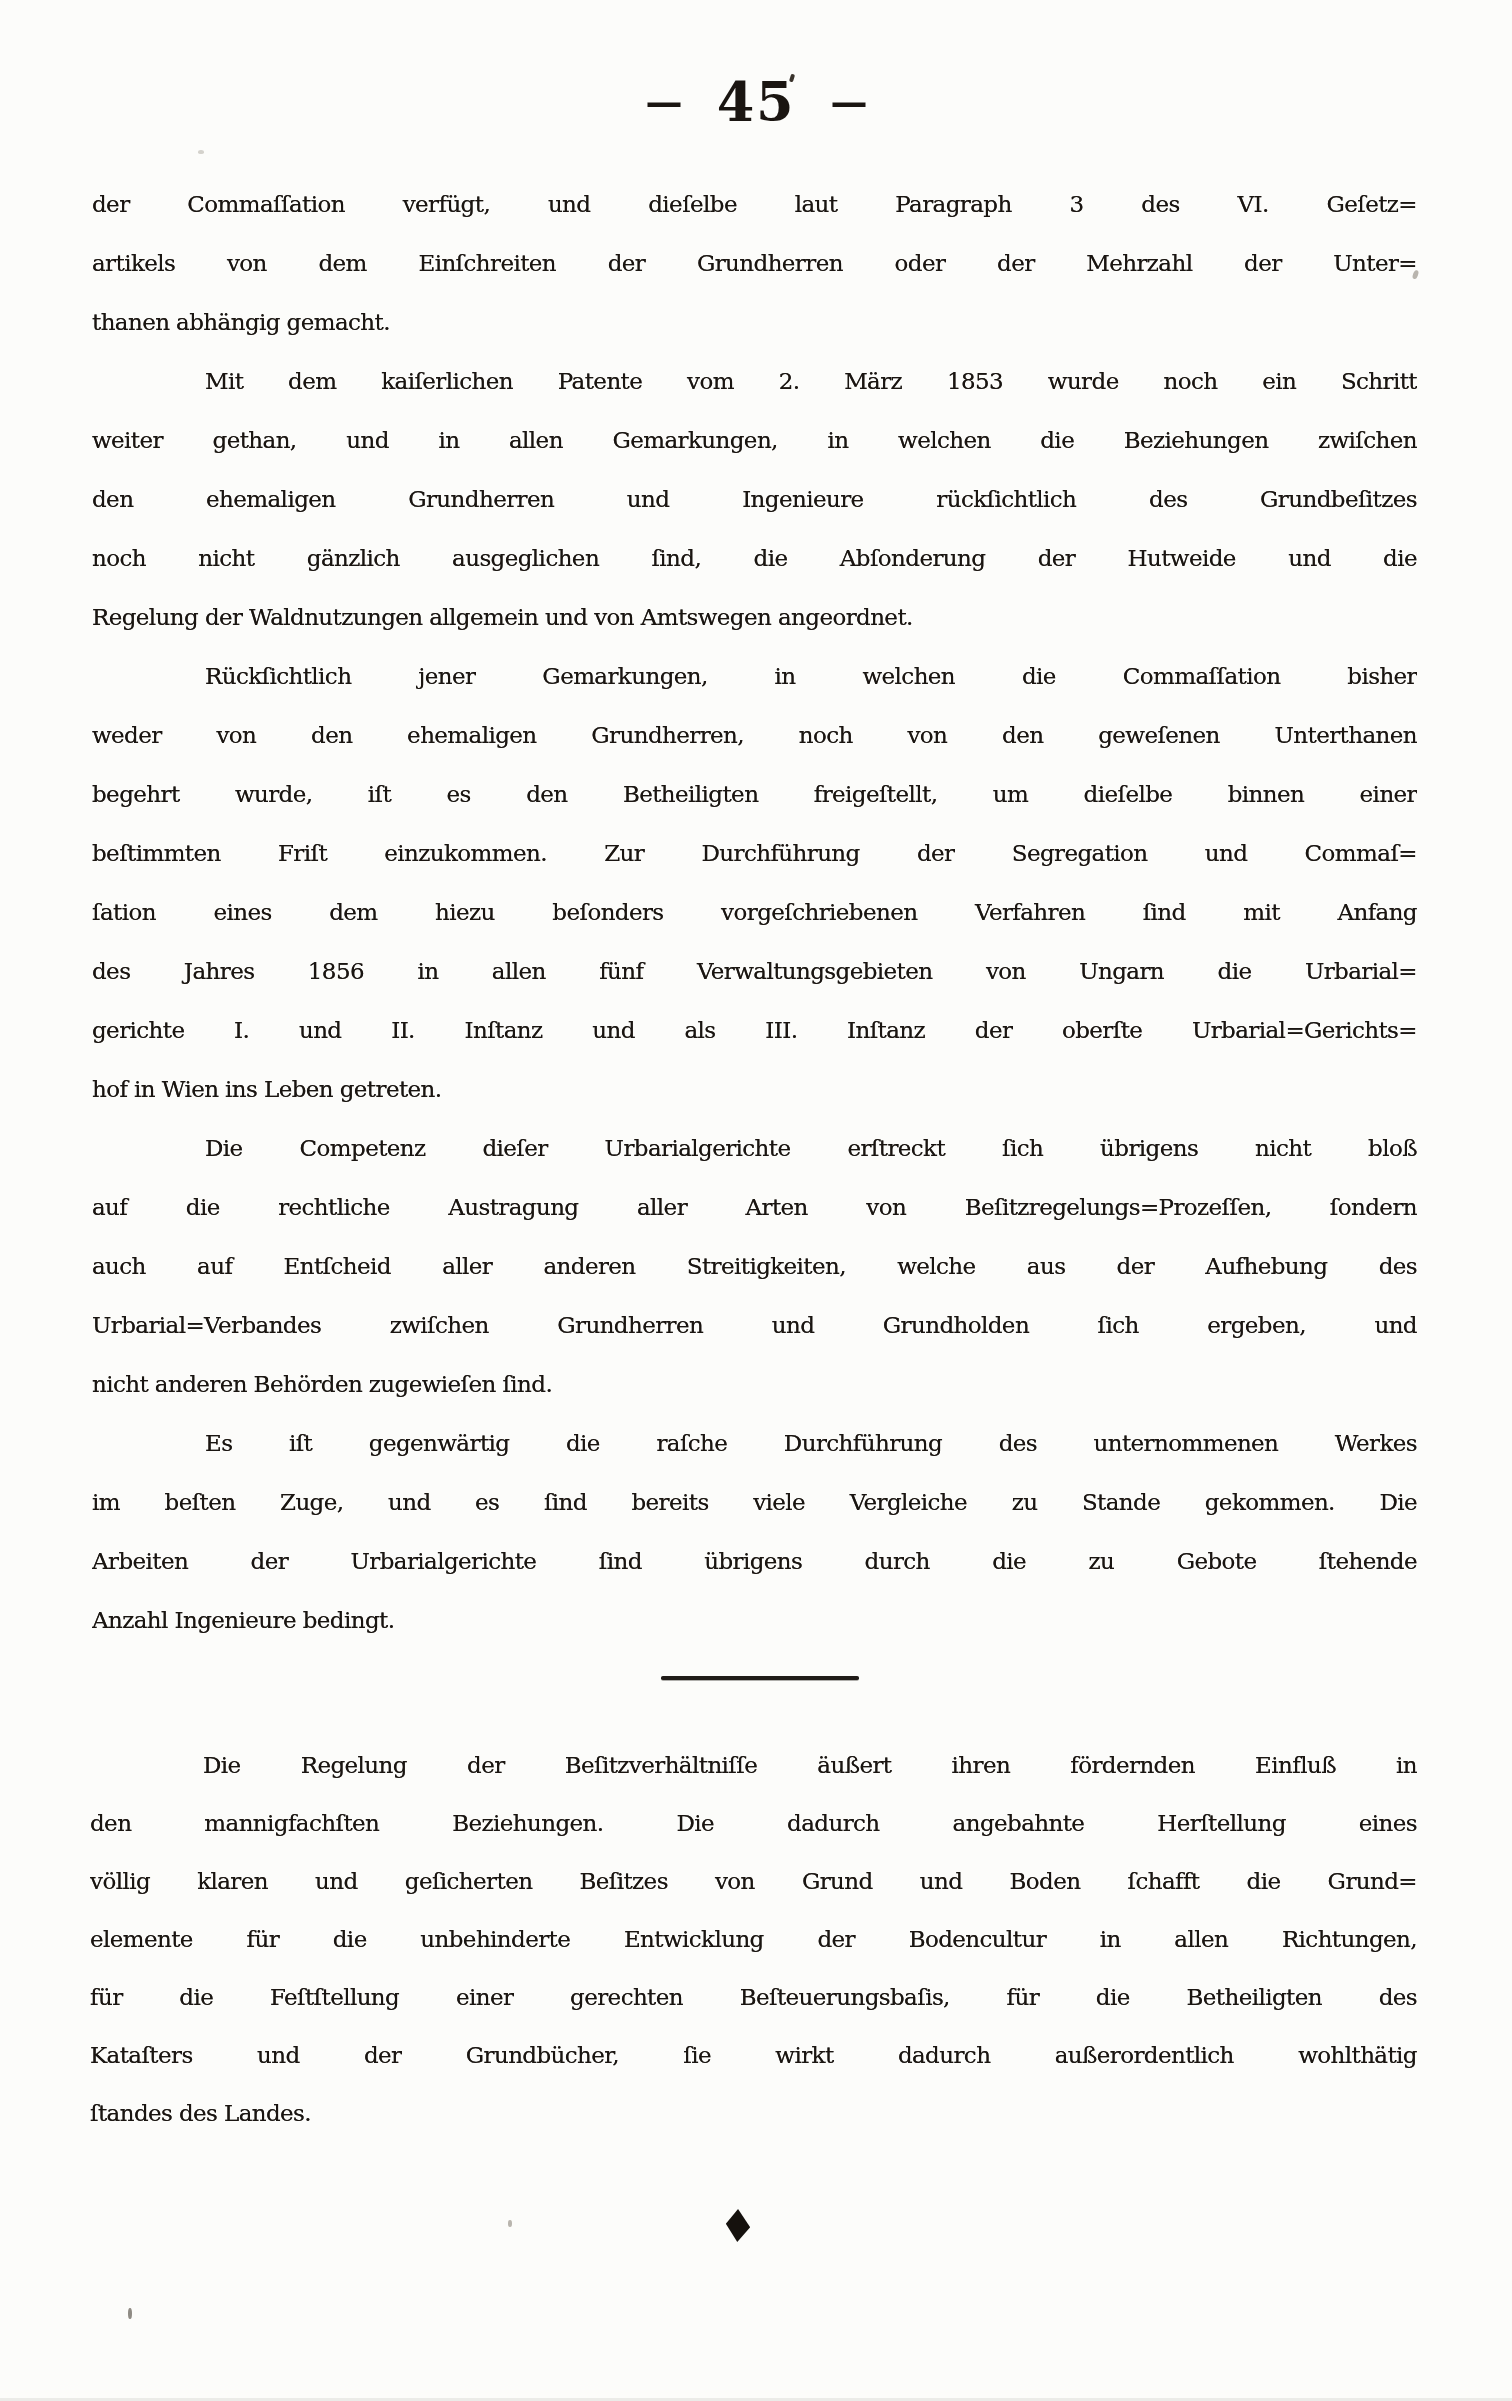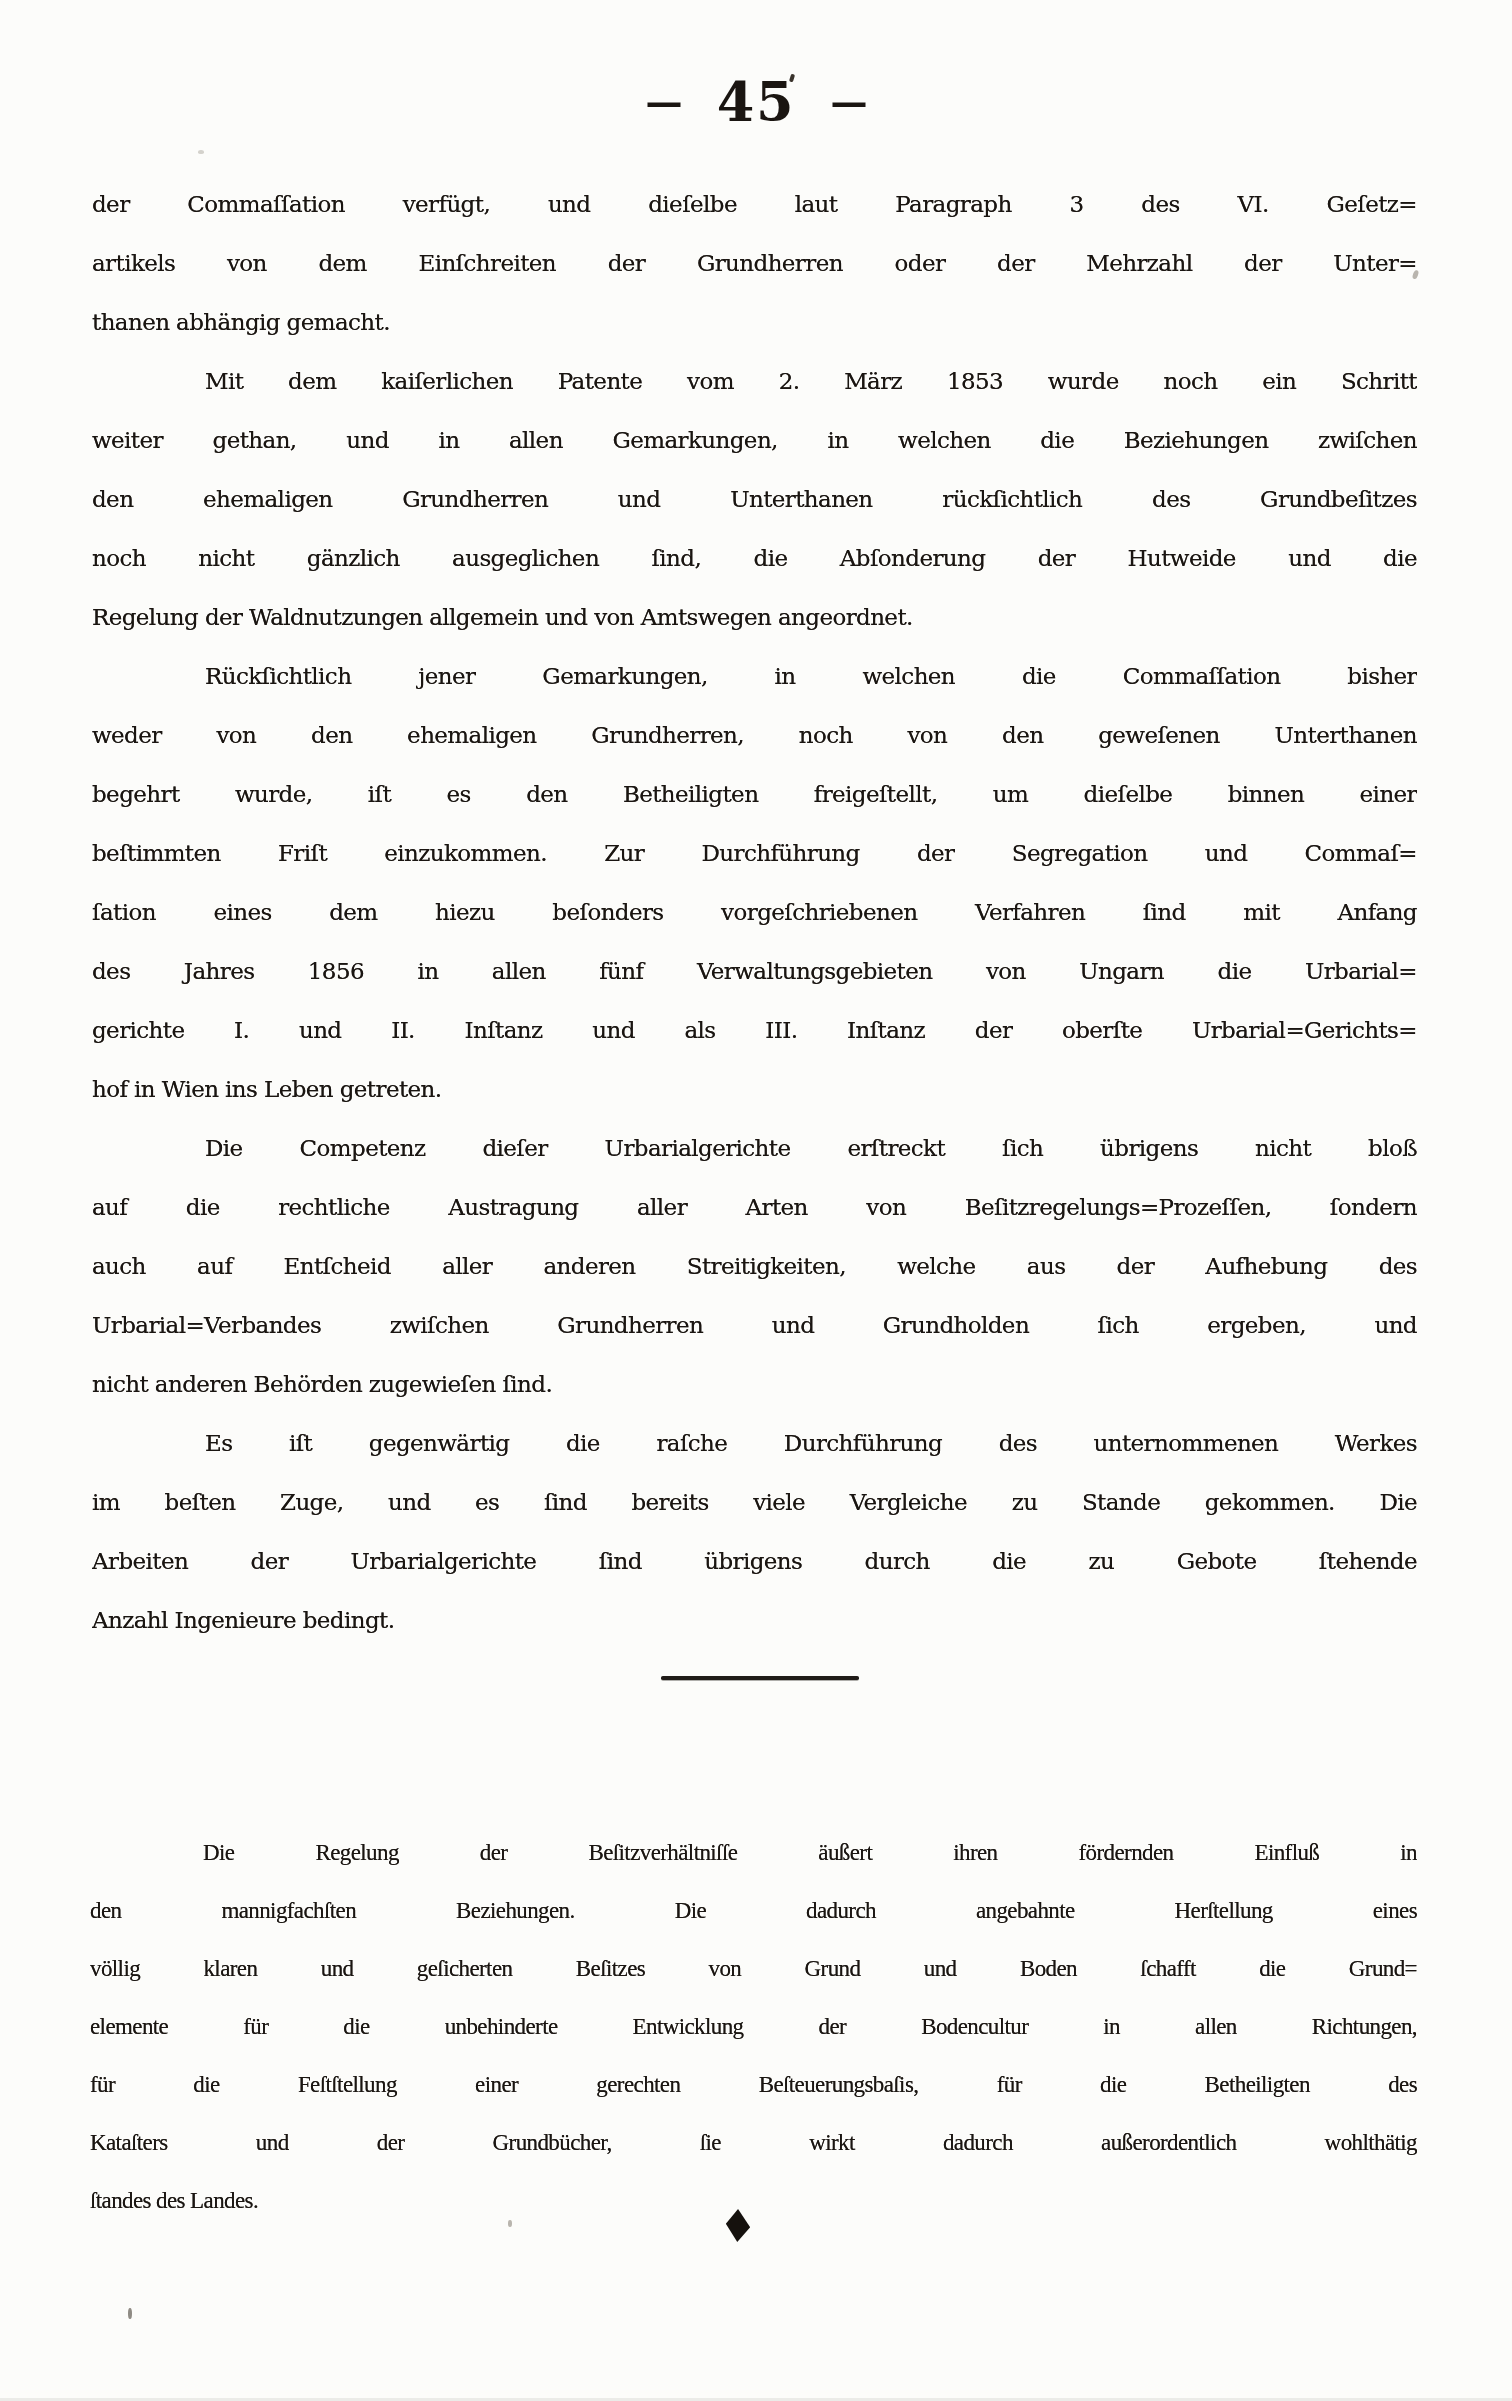--- a/index.html
+++ b/index.html
@@ -52,21 +52,21 @@
     border-radius: 1.8px;
   }
   
   .textblock {
     position: absolute;
     font-size: 23px;
     letter-spacing: -0.6px;
     text-shadow: 0 0 0.6px rgba(26, 21, 17, 0.75);
   }
   .section1 { left: 92px; top: 175px;  width: 1325px; line-height: 59px; }
-  .section2 { left: 90px;  top: 1824px; width: 1327px; line-height: 58px; font-family: Liberation Serif, serif; }
+  .section2 { left: 90px;  top: 1736px; width: 1327px; line-height: 58px; }
   .line {
     text-align: justify;
     text-align-last: justify;
     height: 1em;
     line-height: inherit;
     height: auto;
     overflow: hidden;
     white-space: normal;
   }
   .line.last { text-align-last: left; }
@@ -105,21 +105,21 @@
     <span class="pagenum">45</span>
     <span class="dash">—</span>
   </div>
 
   <div class="textblock section1">
       <div class="line">der Commaſſation verfügt, und dieſelbe laut Paragraph 3 des VI. Geſetz=</div>
       <div class="line">artikels von dem Einſchreiten der Grundherren oder der Mehrzahl der Unter=</div>
       <div class="line last">thanen abhängig gemacht.</div>
       <div class="line indent">Mit dem kaiſerlichen Patente vom 2. März 1853 wurde noch ein Schritt</div>
       <div class="line">weiter gethan, und in allen Gemarkungen, in welchen die Beziehungen zwiſchen</div>
-      <div class="line">den ehemaligen Grundherren und Unterthanen rückſichtlich des Grundbeſitzes</div>
+      <div class="line">den ehemaligen Grundherren und Ingenieure rückſichtlich des Grundbeſitzes</div>
       <div class="line">noch nicht gänzlich ausgeglichen ſind, die Abſonderung der Hutweide und die</div>
       <div class="line last">Regelung der Waldnutzungen allgemein und von Amtswegen angeordnet.</div>
       <div class="line indent">Rückſichtlich jener Gemarkungen, in welchen die Commaſſation bisher</div>
       <div class="line">weder von den ehemaligen Grundherren, noch von den geweſenen Unterthanen</div>
       <div class="line">begehrt wurde, iſt es den Betheiligten freigeſtellt, um dieſelbe binnen einer</div>
       <div class="line">beſtimmten Friſt einzukommen. Zur Durchführung der Segregation und Commaſ=</div>
       <div class="line">ſation eines dem hiezu beſonders vorgeſchriebenen Verfahren ſind mit Anfang</div>
       <div class="line">des Jahres 1856 in allen fünf Verwaltungsgebieten von Ungarn die Urbarial=</div>
       <div class="line">gerichte I. und II. Inſtanz und als III. Inſtanz der oberſte Urbarial=Gerichts=</div>
       <div class="line last">hof in Wien ins Leben getreten.</div>

